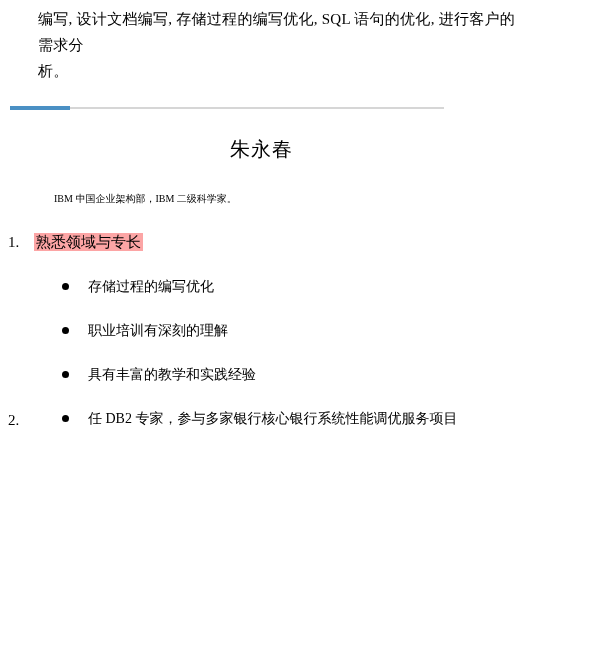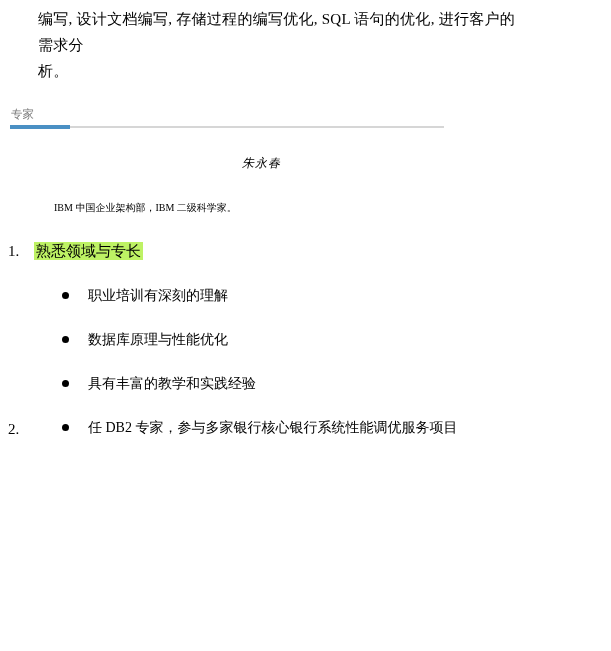--- a/index.html
+++ b/index.html
@@ -64,25 +64,24 @@
     position: absolute;
     left: 0; top: 0px;
     height: 4px;
     width: 60px;
     background: #4a90c4;
   }
 
   
   .doc-title {
     text-align: center;
-    font-size: 12px;
+    font-size: 20px;
     margin-top: 26px;
     letter-spacing: 1px;
     padding-right: 10px;
-    font-style: italic;
   }
 
   
   .para {
     font-size: 10px;
     line-height: 27px;
     text-align: justify;
     padding: 0 14px 0 34px;
     text-indent: 2em;
   }
@@ -106,21 +105,21 @@
   ol.num-list > li:first-child { margin-top: 0; }
   ol.num-list > li > .num {
     position: absolute;
     left: -26px;
     top: 0;
     width: 20px;
     text-align: left;
     font-family: "Liberation Serif", serif;
   }
   .hl {
-    background: #bef264;
+    background: #fca5a5;
     padding: 1px 2px;
   }
 
   ul.bullets {
     list-style: none;
     margin: 0;
     padding: 0 0 0 28px;
   }
   ul.bullets > li {
     position: relative;
@@ -144,43 +143,42 @@
 <body>
 
 <div class="page">
 
   <div class="top-para">
     <span>编写, 设计文档编写, 存储过程的编写优化, SQL 语句的优化, 进行客户的需求分</span>
     <span class="line2">析。</span>
   </div>
 
   <div class="section-head">
-    <div class="section-label">专家</div>
     <div class="rule-wrap">
       <div class="rule-base"></div>
       <div class="rule-accent"></div>
     </div>
   </div>
 
   <div class="doc-title">朱永春</div>
 
   <div class="para p1">IBM 中国企业架构部，IBM 二级科学家。</div>
 
   <ol class="num-list">
     <li>
       <span class="num">1.</span>
       <span class="hl">熟悉领域与专长</span>
       <ul class="bullets">
         <li>
           <span class="dot"></span>
-          <span>职业培训有深刻的理解</span>
+          <span>存储过程的编写优化</span>
         </li>
         <li>
           <span class="dot"></span>
-          <span>数据库原理与性能优化</span>
+          <span>职业培训有深刻的理解</span>
         </li>
         <li>
           <span class="dot"></span>
           <span>具有丰富的教学和实践经验</span>
         </li>
       </ul>
     </li>
     <li>
       <span class="num">2.</span>
       <ul class="bullets">

